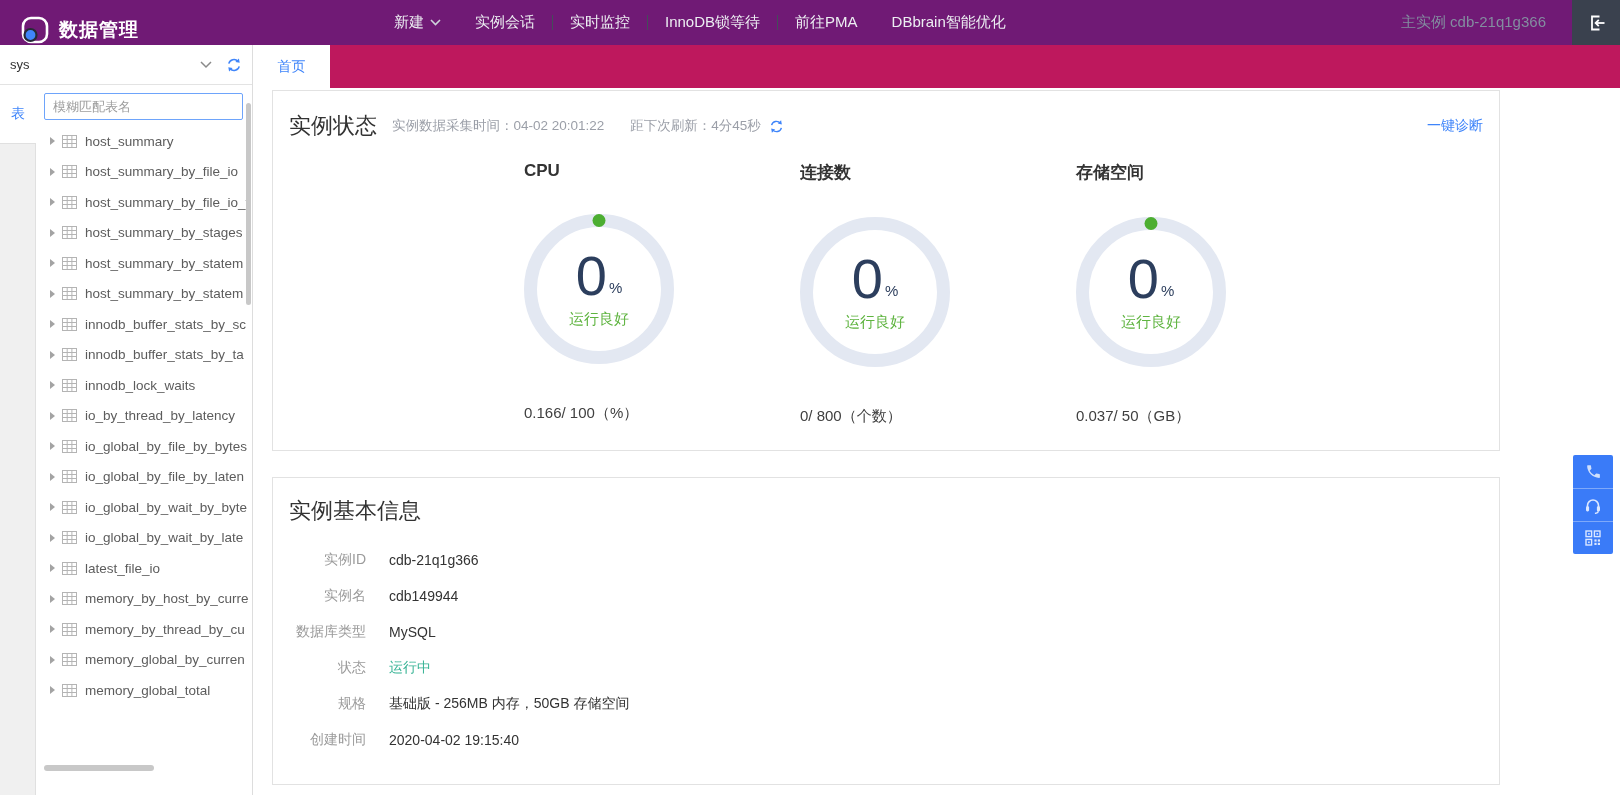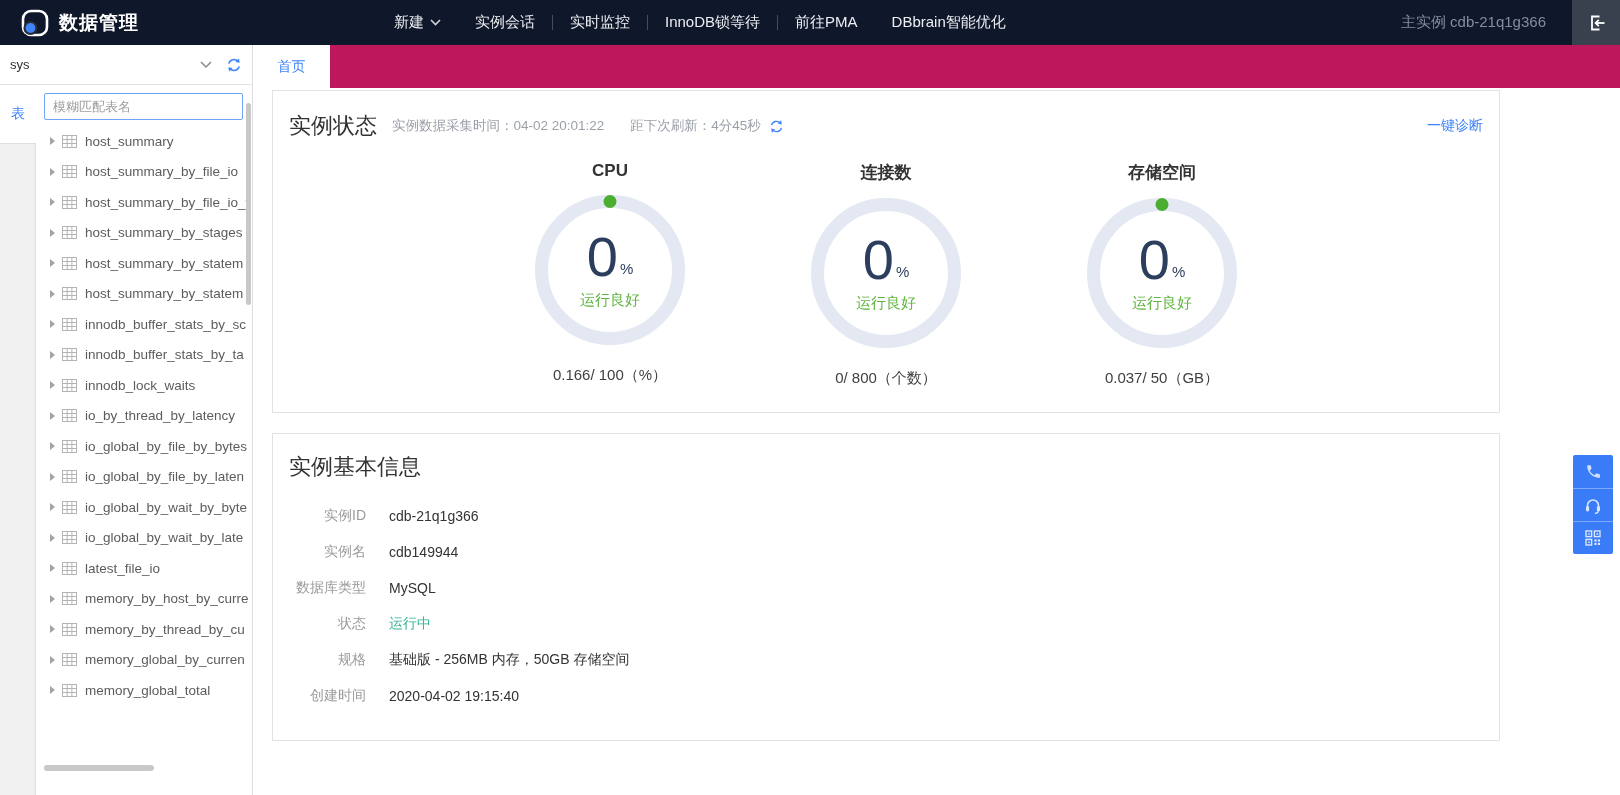--- a/index.html
+++ b/index.html
@@ -1,21 +1,21 @@
 <!DOCTYPE html>
 <html><head>
 <meta charset="utf-8">
 <style>
   * { box-sizing: border-box; margin: 0; padding: 0; }
   html,body { width:1620px; height:795px; overflow:hidden;
     font-family:"Liberation Sans","DejaVu Sans",sans-serif; background:#fff; color:#333; }
   .app { width:1620px; height:795px; display:flex; flex-direction:column; position:relative; }
 
   
-  .nav { height:45px; background:#0f172a; display:flex; align-items:center; flex:0 0 45px; }
+  .nav { height:45px; background:#701a75; display:flex; align-items:flex-end; flex:0 0 45px; }
   .brand { display:flex; align-items:center; padding-left:20px; }
   .brand-title { color:#fff; font-size:19px; font-weight:bold; margin-left:9px; letter-spacing:1px; }
   .menu { display:flex; align-items:center; margin-left:238px; }
   .menu-item { color:#eceef2; font-size:15px; padding:0 17px; height:45px; display:flex; align-items:center; cursor:pointer; white-space:nowrap; }
   .menu-sep { width:1px; height:15px; background:#454c5a; }
   .chev { margin-left:6px; display:inline-block; }
   .nav-right { margin-left:auto; display:flex; align-items:center; }
   .nav-instance { color:#838da0; font-size:15px; margin-right:26px; }
   .logout { width:48px; height:45px; background:#3a414e; display:flex; align-items:center; justify-content:center; cursor:pointer; }
 
@@ -53,31 +53,31 @@
   .panel { border:1px solid #e2e2e2; background:#fff; }
   .panel-status { padding:20px 16px 24px 16px; }
   .panel-head { display:flex; align-items:center; }
   .panel-title { font-size:22px; color:#333; font-weight:500; }
   .head-meta { margin-left:15px; font-size:13.5px; color:#9b9fa8; display:flex; align-items:center; }
   .head-meta span { margin-right:26px; }
   .head-meta span:last-of-type { margin-right:8px; }
   .diag-link { margin-left:auto; color:#3f85fa; font-size:14px; cursor:pointer; }
 
   .gauges { margin-top:20px; display:flex; justify-content:center; gap:104px; }
-  .gauge { width:172px; display:flex; flex-direction:column; align-items:center; }
+  .gauge { width:172px; display:flex; flex-direction:column; align-items:flex-start;gap:19px; }
   .gtitle { font-size:17px; font-weight:bold; color:#333; margin-bottom:14px; }
   .gring { width:150px; height:150px; border:13px solid #e3e8f2; border-radius:50%; position:relative; display:flex; flex-direction:column; align-items:center; justify-content:center; }
   .gdot { position:absolute; top:-13px; left:50%; transform:translateX(-50%); width:13px; height:13px; border-radius:50%; background:#4cae31; }
   .gval { display:flex; align-items:flex-end; }
   .gnum { font-size:56px; line-height:0.95; color:#2c3e5d; font-weight:400; }
   .gpct { font-size:15px; color:#2c3e5d; padding-bottom:7px; margin-left:2px; }
   .gstatus { margin-top:7px; font-size:15px; color:#5fb440; }
   .gusage { margin-top:21px; font-size:15px; color:#404040; }
 
-  .panel-info { margin-top:20px; padding:18px 16px 26px 16px; }
+  .panel-info { margin-top:26px; padding:18px 16px 26px 16px; }
   .info-rows { margin-top:16px; }
   .info-row { display:flex; height:36px; align-items:center; }
   .info-label { width:77px; text-align:right; font-size:14px; color:#9b9b9b; flex:0 0 77px; }
   .info-value { margin-left:23px; font-size:14px; color:#333; }
   .info-value.running { color:#36b394; }
 
   
   .floatbar { position:absolute; right:7px; top:455px; width:40px; background:#3a7bf8; border-radius:2px; z-index:5; }
   .fcell { height:33px; display:flex; align-items:center; justify-content:center; cursor:pointer; }
   .fcell + .fcell { border-top:1px solid rgba(255,255,255,0.35); }

